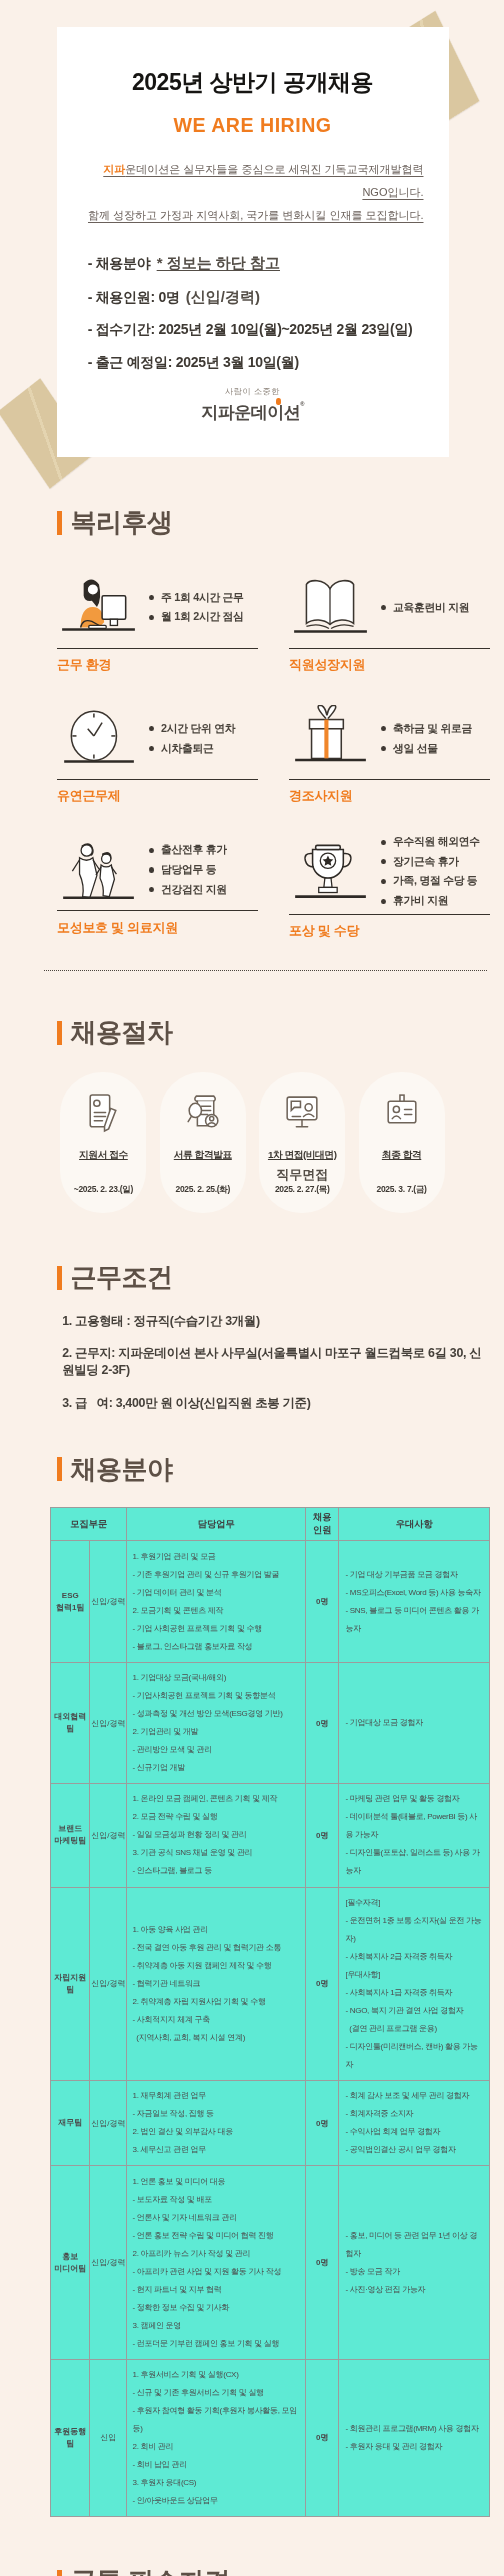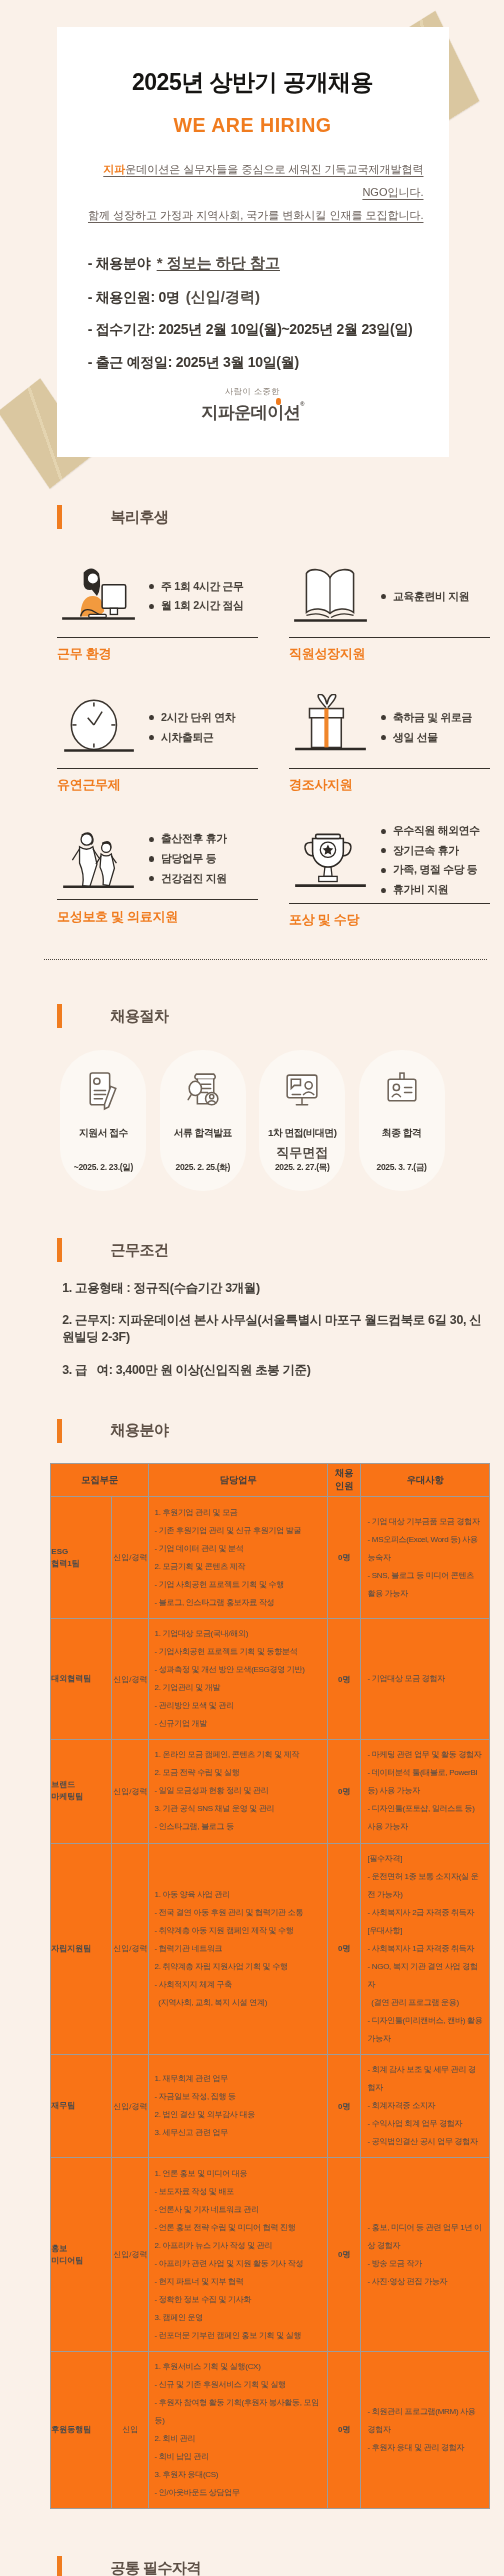--- a/index.html
+++ b/index.html
@@ -30,56 +30,56 @@
   .logo{text-align:center;}
   .logo-tag{font-size:8.2px;color:#8D847B;letter-spacing:0.5px;}
   .logo-name{position:relative;display:inline-block;font-size:17px;font-weight:bold;color:#4E4944;margin-top:4.1px;letter-spacing:-0.5px;}
   .logo-name .reg{font-size:5.7px;vertical-align:top;}
   .logo-dot{position:absolute;width:4.6px;height:6.2px;border-radius:50% 50% 45% 45%;background:var(--accent);top:-2.6px;right:23px;}
 
   
   .sec{margin-left:57px;margin-right:15.5px;}
   .sec-h{display:flex;align-items:center;}
   .sec-h .bar{width:5.2px;height:24px;background:var(--accent);margin-right:8.2px;flex:none;}
-  .sec-h h2{font-size:15px;font-weight:bold;color:var(--heading);letter-spacing:-0.5px;margin-left:40px;}
+  .sec-h h2{font-size:26px;font-weight:bold;color:var(--heading);letter-spacing:-0.5px;}
 
   
   .benefits-grid{display:grid;grid-template-columns:201px 201px;column-gap:31px;row-gap:24px;margin:27px 15.5px 0 57px;}
   .benefit-top{display:flex;align-items:center;min-height:81px;}
   .benefit-icon{flex:none;margin-right:10.3px;}
   .b-bullets{flex:1;}
   .b-bullet{display:flex;align-items:center;font-size:10.8px;color:#48423B;margin:5.7px 0;font-weight:bold;letter-spacing:-0.3px;}
   .dot{flex:none;width:4.6px;height:5.2px;border-radius:50%;background:#3F3933;margin-right:7.2px;}
   .benefit-line{border-bottom:1.5px solid #37322C;}
   .benefit-label{margin-top:7.2px;font-size:13px;font-weight:bold;color:var(--accent);letter-spacing:-0.3px;}
 
   .dotted-div{border-top:1.5px dotted #4A443D;margin:30px 18px 0 44px;}
 
   
   .process{margin-top:44px;}
   .steps{display:flex;justify-content:center;gap:13.4px;margin:21.6px 6.2px 0;}
   .step{width:86px;min-height:135px;background:var(--step-card);border-radius:42px;padding:19.6px 4.1px 17.5px;display:flex;flex-direction:column;align-items:center;text-align:center;}
   .step-icon{height:44px;display:flex;align-items:center;justify-content:center;}
-  .step-title{margin-top:13.4px;font-size:9.8px;font-weight:bold;color:#3E3933;letter-spacing:-0.5px;}
+  .step-title{margin-top:13.4px;font-size:9.8px;font-weight:bold;color:#3E3933;letter-spacing:-0.5px;text-decoration:underline;}
   .step-sub{font-size:13px;font-weight:bold;color:#534D46;margin-top:4.1px;min-height:10.3px;}
   .step-date{margin-top:auto;font-size:8.5px;font-weight:bold;color:#3E3933;letter-spacing:-0.3px;}
 
   
   .conditions{margin-top:47px;}
   .cond-items{margin:17.5px 0 0 5.2px;}
   .cond-item{font-size:12.4px;font-weight:bold;color:#45403A;margin-bottom:15.5px;letter-spacing:-0.3px;white-space:pre-wrap;}
 
   
   .positions{margin-top:40px;}
-  table{border-collapse:collapse;background:#f97316;}
+  table{border-collapse:collapse;background:#5eead4;}
   .pos-table{width:440px;margin:20.6px 0 0 -6.7px;}
   .pos-table th,.pos-table td{border:0.5px solid var(--table-border);color:#4B4B4B;}
   .pos-table th{font-size:9.3px;padding:3.1px 2.1px;font-weight:bold;color:#3F3F3F;}
   .pos-table td{font-size:8px;vertical-align:middle;}
-  td.team{width:61px;text-align:left;white-space:pre-line;line-height:1.5;font-weight:bold;}
+  td.team{width:39px;text-align:center;white-space:pre-line;line-height:1.5;font-weight:bold;}
   td.type{width:37px;text-align:center;}
   td.duties{width:179px;padding:6.2px 5.2px;line-height:2.25;white-space:pre-line;letter-spacing:-0.3px;}
   td.count{width:33px;text-align:center;font-weight:bold;}
   td.prefs{padding:6.2px 6.2px;line-height:2.25;white-space:pre-line;letter-spacing:-0.3px;}
 
   
   .quals{margin-top:47px;}
 
   svg{display:block;}
 </style>

